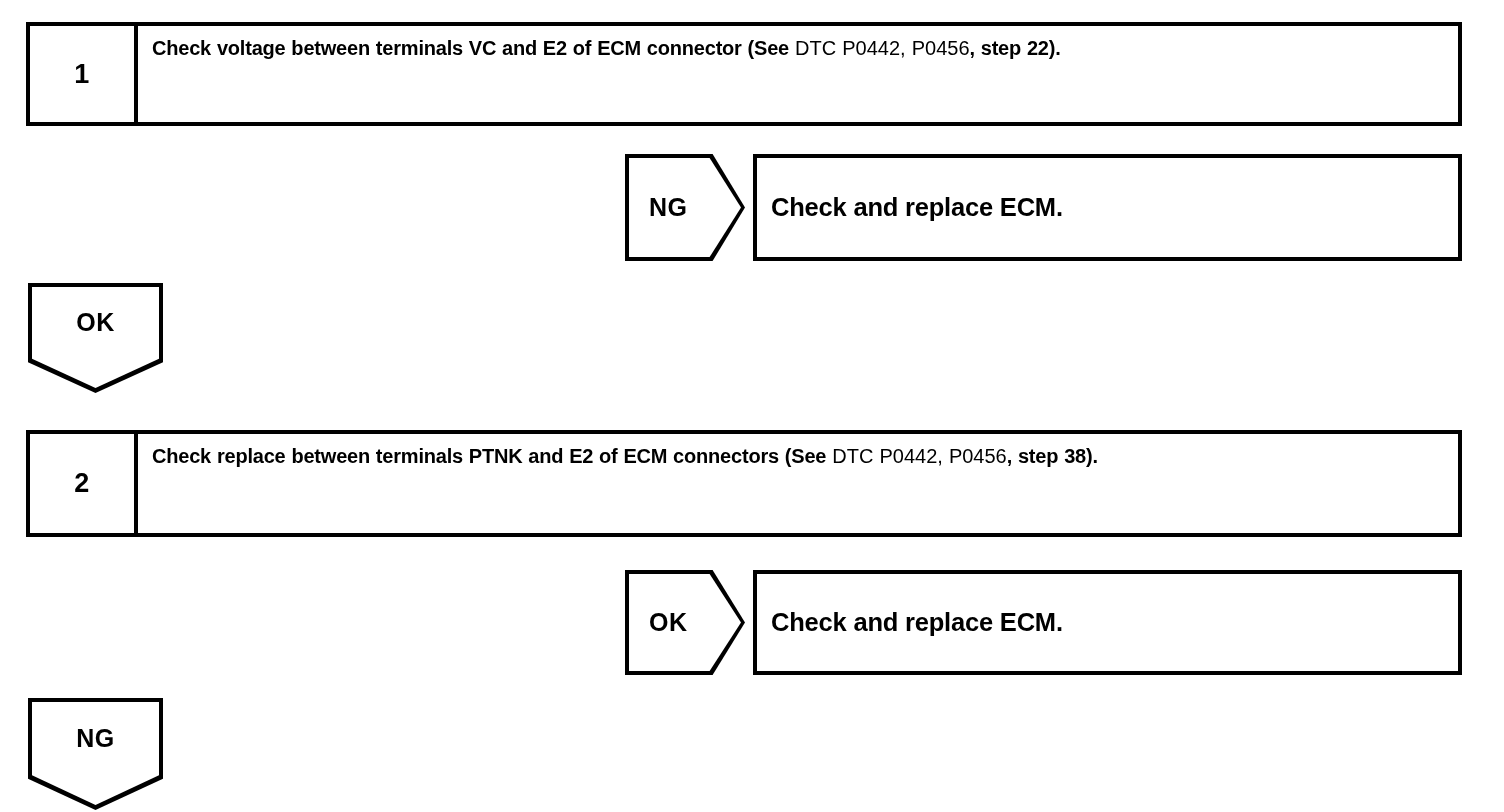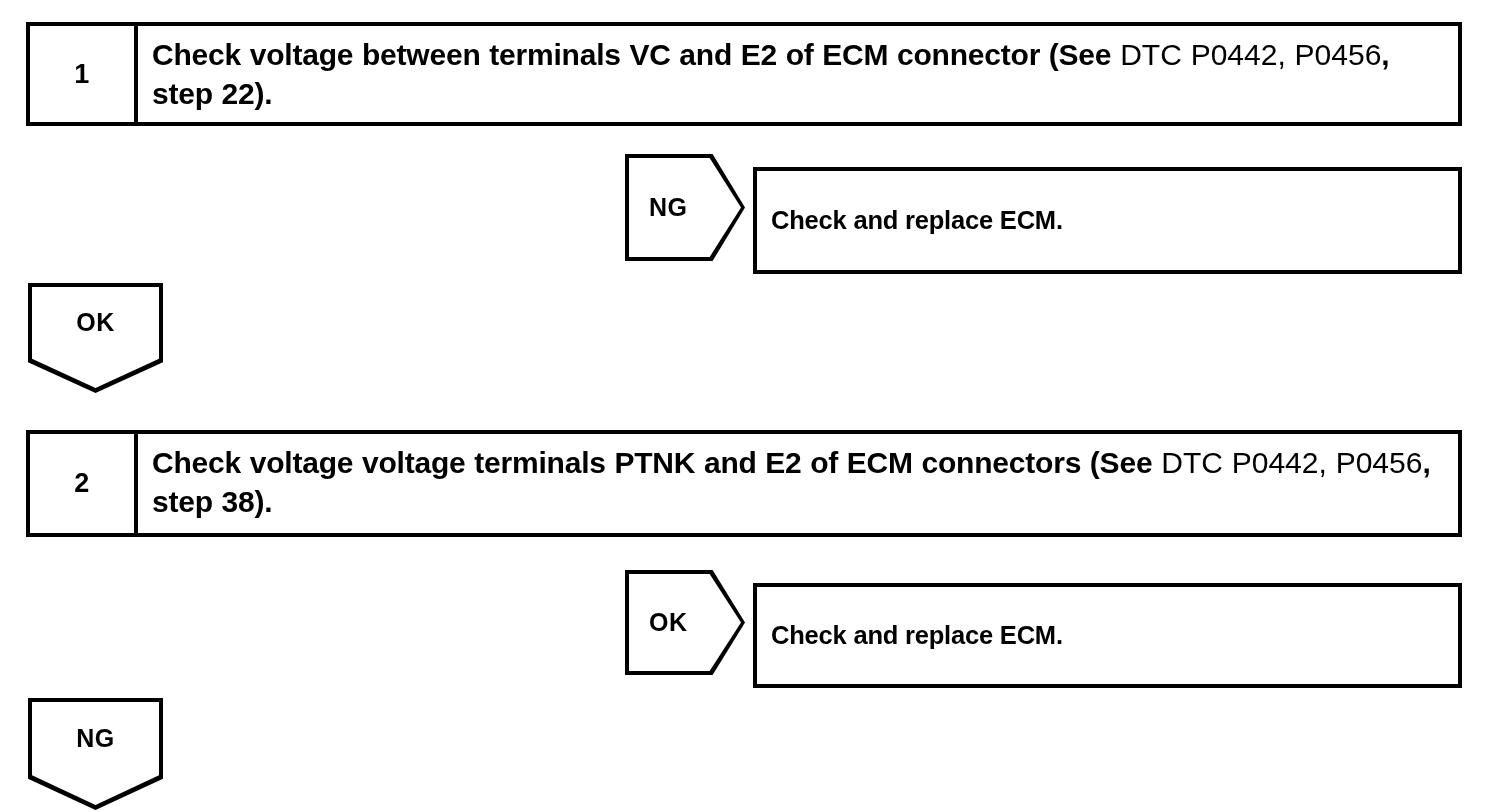--- a/index.html
+++ b/index.html
@@ -37,21 +37,21 @@
     display: flex;
     align-items: center;
     justify-content: center;
     font-size: 27px;
     font-weight: bold;
     letter-spacing: 0.5px;
   }
   .step-text {
     flex: 1 1 auto;
     padding: 10px 10px 0 14px;
-    font-size: 30px;
+    font-size: 20px;
     font-weight: bold;
     line-height: 1.29;
     letter-spacing: -0.2px;
     word-spacing: 0.5px;
   }
   .lt {            
     font-weight: normal;
     letter-spacing: 0px;
   }
 
@@ -113,21 +113,20 @@
   }
 
   
   .result-box {
     position: absolute;
     box-sizing: border-box;
     border: 4px solid #000;
     background: #fff;
     display: flex;
     align-items: center;
-    margin-top: 13px;
   }
   .result-box .txt {
     padding-left: 14px;
     font-size: 25.5px;
     font-weight: bold;
     letter-spacing: -0.2px;
   }
 </style>
 </head>
 <body>
@@ -148,21 +147,21 @@
     <div class="txt">Check and replace ECM.</div>
   </div>
 
   <div class="arrow-down" style="left:28px; top:283px; width:135px; height:110px;">
     <div class="inner"></div>
     <div class="lbl">OK</div>
   </div>
 
   <div class="step-row" style="left:26px; top:430px; width:1436px; height:107px;">
     <div class="step-num">2</div>
-    <div class="step-text"><span>Check voltage voltage terminals PTNK and E2 of ECM connectors (See</span><span class="lt"> DTC P0442, P0456</span><span>, step 38).</span></div>
+    <div class="step-text"><span>Check replace between terminals PTNK and E2 of ECM connectors (See</span><span class="lt"> DTC P0442, P0456</span><span>, step 38).</span></div>
   </div>
 
   <div class="arrow-right" style="left:625px; top:570px; width:120px; height:105px;">
     <div class="inner"></div>
     <div class="lbl">OK</div>
   </div>
 
   <div class="result-box" style="left:753px; top:570px; width:709px; height:105px;">
     <div class="txt">Check and replace ECM.</div>
   </div>

